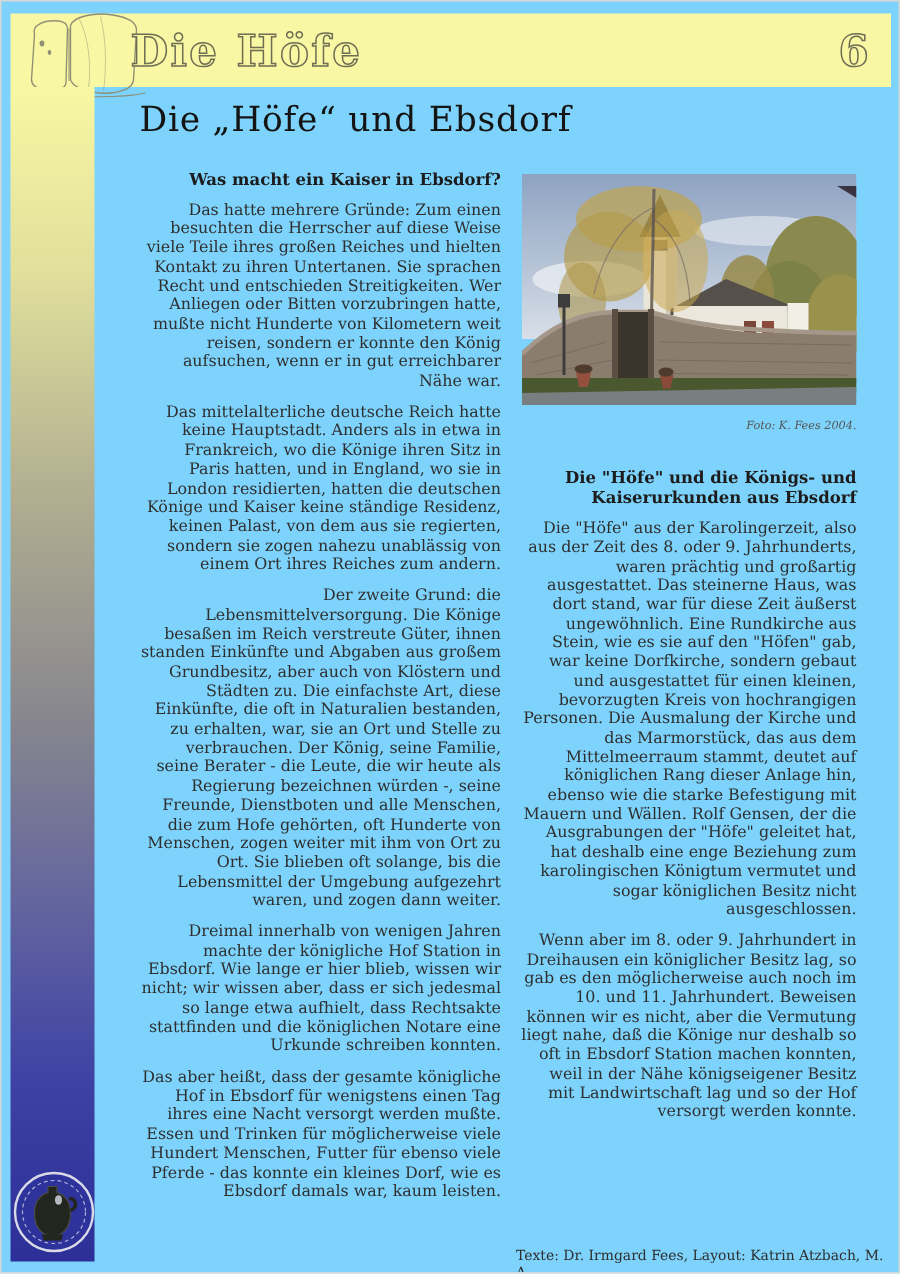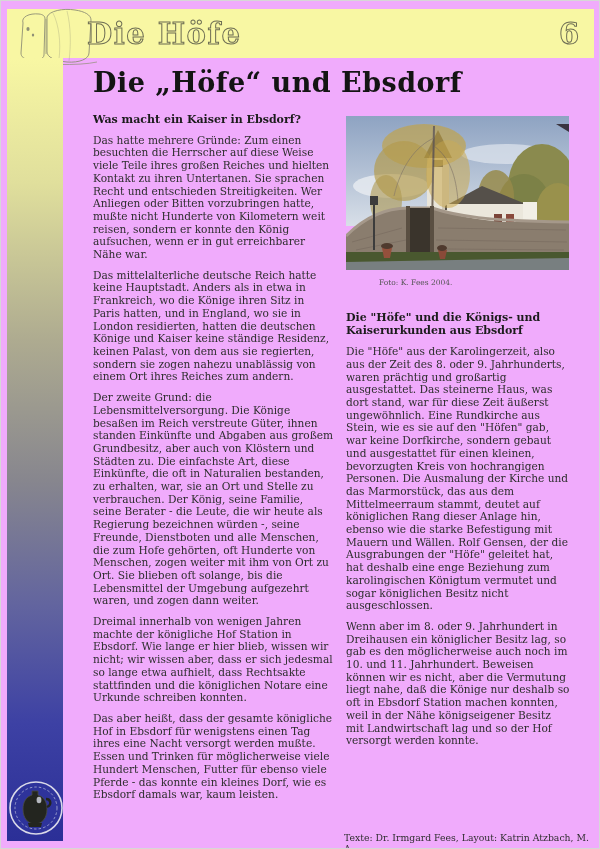--- a/index.html
+++ b/index.html
@@ -1,20 +1,20 @@
 <!DOCTYPE html>
 <html><head>
 <meta charset="utf-8">
 <style>
   * { margin: 0; padding: 0; box-sizing: border-box; }
   html, body { background: #fff; }
   .page {
     position: relative;
     width: 600px; height: 849px;
-    background: #f0abfc;
+    background: #7dd3fc;
     border: 1px solid #d7d7d7;
     overflow: hidden;
     font-family: "DejaVu Serif", "Liberation Serif", serif;
     color: #2b2b2b;
   }
   
   .band {
     position: absolute; left: 6px; top: 8px; right: 5px; height: 49px;
     background: #f8f7a3;
   }
@@ -26,38 +26,38 @@
   .sidebar {
     position: absolute; left: 6px; top: 57px; width: 56px; bottom: 7px;
     background: linear-gradient(to bottom,
       #f8f7a3 0%, #e0df9c 16%, #aeab90 36%, #87868e 54%,
       #62649f 70%, #3d41a4 85%, #2b2f97 100%);
   }
   .seal { position: absolute; left: 1px; bottom: 4px; }
   
   .main-title {
     position: absolute; left: 92px; top: 66px;
-    font-size: 27px; font-weight: bold; color: #141414;
+    font-size: 23px; font-weight: normal; color: #141414;
     letter-spacing: 0.5px;
   }
   .col {
     position: absolute; top: 112px;
-    font-size: 10.6px; line-height: 1.2; text-align: left;
+    font-size: 10.6px; line-height: 1.2; text-align: right;
     color: #2e2e2e;
   }
   .col-left  { left: 92px;  width: 241px; }
   .col-right { left: 345px; width: 225px; top: 115px; }
   .subhead {
     font-size: 11px; font-weight: bold; color: #1c1c1c;
     margin-bottom: 7px; line-height: 1.25;
   }
   .para { margin-bottom: 8px; }
   .photo-frame { width: 223px; height: 154px; margin-bottom: 5px; }
   .caption { font-style: italic; font-size: 11px; color: #222; }
-  .credit  { font-size: 7.5px; color: #555; margin-bottom: 14px; margin-left: 33px; }
+  .credit  { font-style: italic; font-size: 7.5px; color: #555; margin-bottom: 14px; margin-left: 33px; }
   .gap { height: 10px; }
   .footer-line {
     position: absolute; left: 343px; top: 831px; width: 252px;
     font-size: 9.3px; color: #2e2e2e;
   }
 </style>
 </head>
 <body>
 
 <div class="page">

